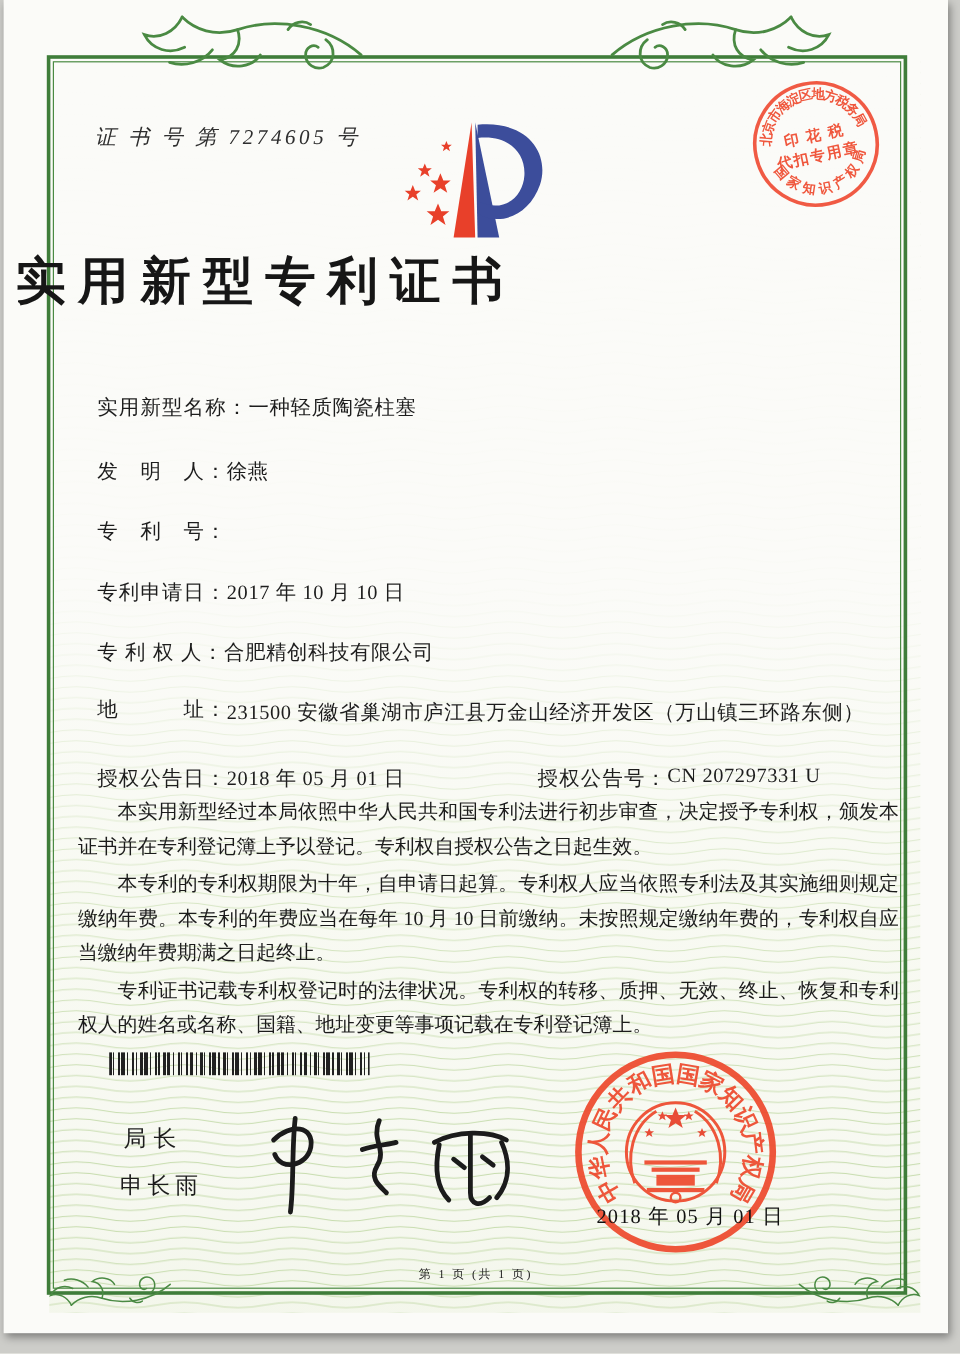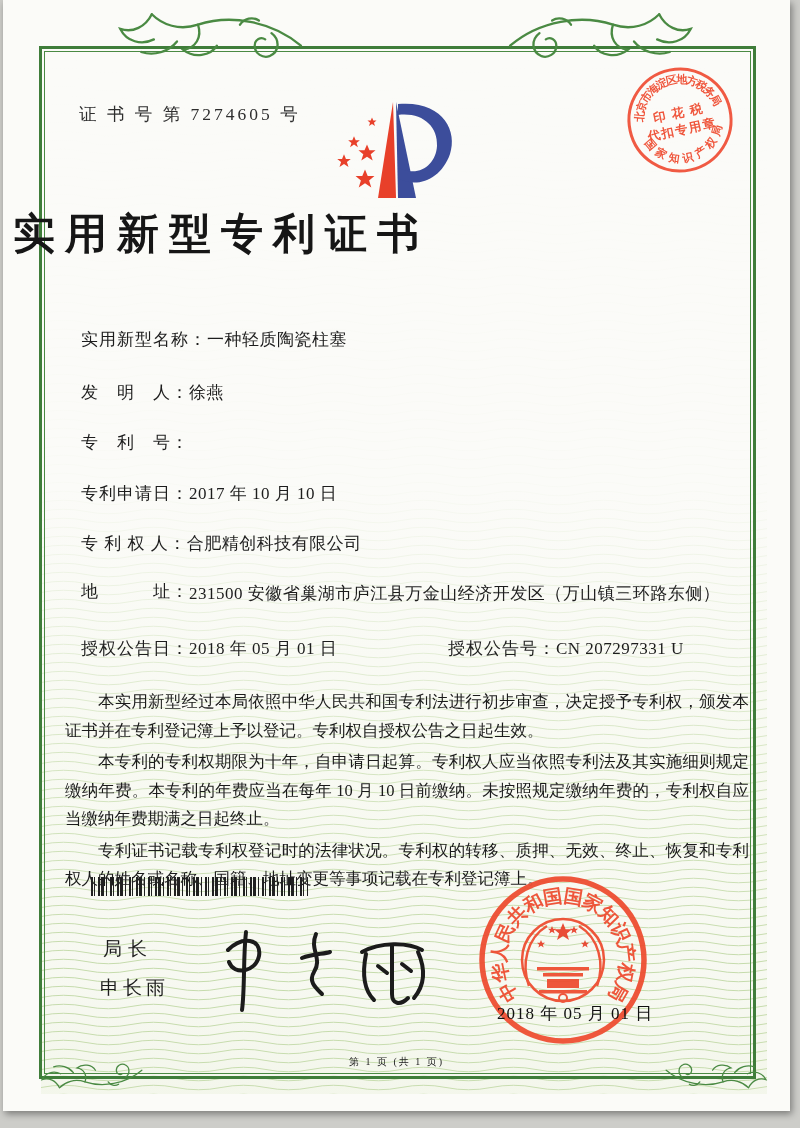--- a/index.html
+++ b/index.html
@@ -10,39 +10,39 @@
   
   .waves{position:absolute;left:38px;top:48px;width:726px;height:1046px;}
   .fade{position:absolute;left:38px;top:48px;width:726px;height:1046px;
         background:linear-gradient(180deg,#fbfbf8 0%,rgba(251,251,248,.96) 42%,
         rgba(244,248,234,.45) 68%,rgba(230,239,211,.18) 88%,rgba(226,236,206,.30) 100%);}
   .frame{position:absolute;left:36px;top:46px;right:34px;bottom:32px;
          border:3px solid #3f7d3a;}
   .frame-inner{position:absolute;inset:2px;border:1px solid #4a8a43;}
   .flourishes{position:absolute;left:0;top:0;width:800px;height:1128px;pointer-events:none;}
 
-  .cert-no{position:absolute;left:76px;top:102px;font-size:17.5px;letter-spacing:3px;color:#2e2e2e;}
+  .cert-no{position:absolute;left:76px;top:102px;font-size:17.5px;letter-spacing:3px;color:#2e2e2e;font-style:italic;}
   .logo{position:absolute;left:333px;top:90px;}
   .stamp{position:absolute;left:613px;top:56px;}
   .stamp-line{fill:none;stroke:#f0523a;stroke-width:3;}
   .stamp-arc{fill:#ef4e33;font-size:11px;font-weight:bold;}
   .stamp-center{fill:#ef4e33;font-size:12.5px;font-weight:bold;letter-spacing:1.5px;text-anchor:middle;}
 
   .title{position:absolute;left:0;top:206px;width:100%;text-align:left;
          font-size:42px;font-weight:600;letter-spacing:10px;color:#161616;text-indent:10px;}
 
   .fields{position:absolute;left:78px;top:0;width:660px;color:#1d1d1d;}
   .row{position:absolute;display:flex;font-size:17px;white-space:nowrap;}
   .row .lbl{letter-spacing:1px;flex:0 0 auto;}
   .row .val{letter-spacing:.5px;}
   .row-addr .val{white-space:normal;width:548px;line-height:28px;}
-  .grant-no{position:absolute;left:367px;top:0;display:flex;align-items:center;}
+  .grant-no{position:absolute;left:367px;top:0;display:flex;}
 
   .paras{position:absolute;left:62px;top:663px;width:684px;font-size:16.5px;line-height:28.5px;
-         color:#1b1b1b;text-align:justify;margin-top:25px;}
+         color:#1b1b1b;text-align:justify;}
   .paras p{margin:0 0 3px 0;text-indent:2em;}
 
   .barcode{position:absolute;left:88px;top:877px;width:217px;height:19px;
      background:repeating-linear-gradient(90deg,#212121 0 2px,rgba(0,0,0,0) 2px 3px,
      #212121 3px 4px,rgba(0,0,0,0) 4px 7px,#212121 7px 9px,rgba(0,0,0,0) 9px 10px,
      #212121 10px 13px,rgba(0,0,0,0) 13px 15px,#212121 15px 16px,rgba(0,0,0,0) 16px 19px);}
 
   .sig-title{position:absolute;left:100px;top:936px;font-size:19px;letter-spacing:6px;color:#1c1c1c;}
   .sig-name{position:absolute;left:97px;top:975px;font-size:19px;letter-spacing:4px;color:#1c1c1c;text-align:right;}
   .autograph{position:absolute;left:213px;top:918px;}

